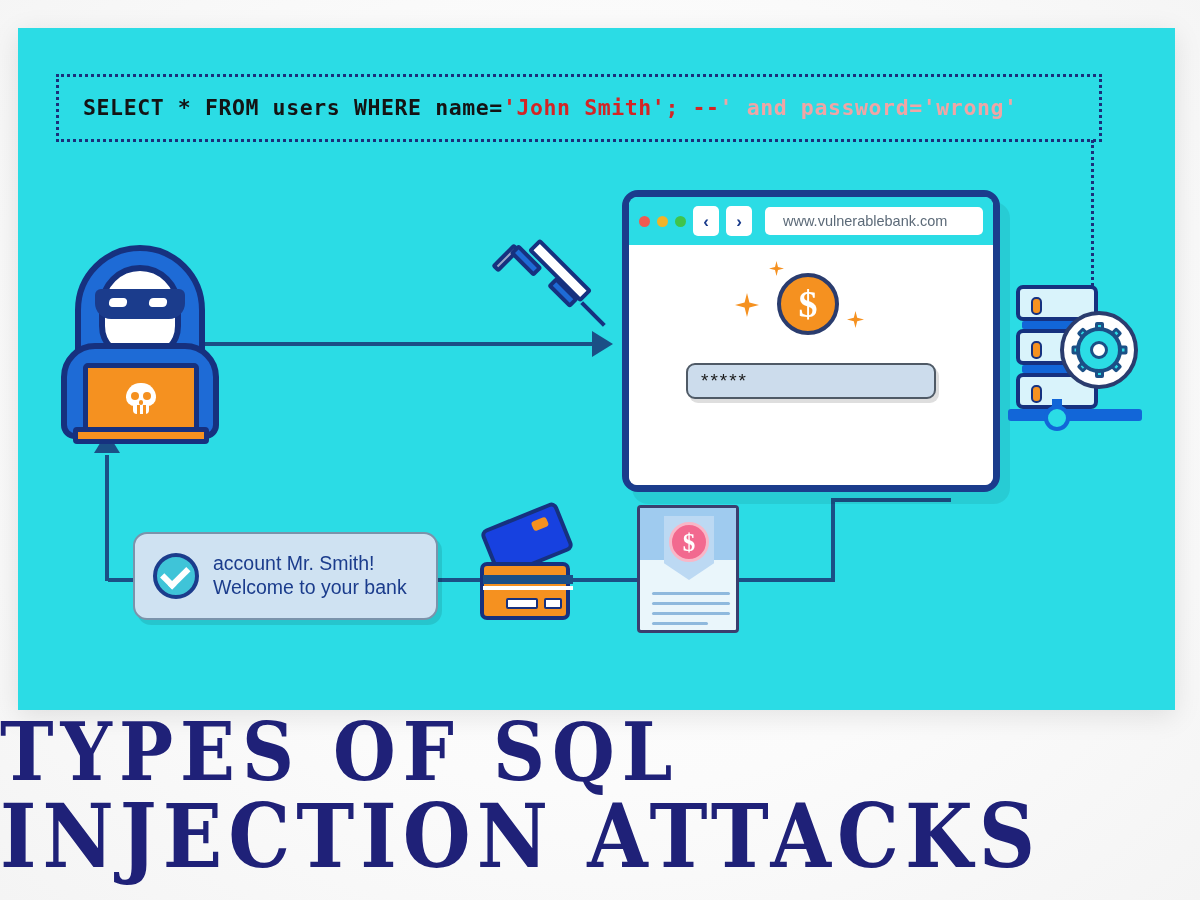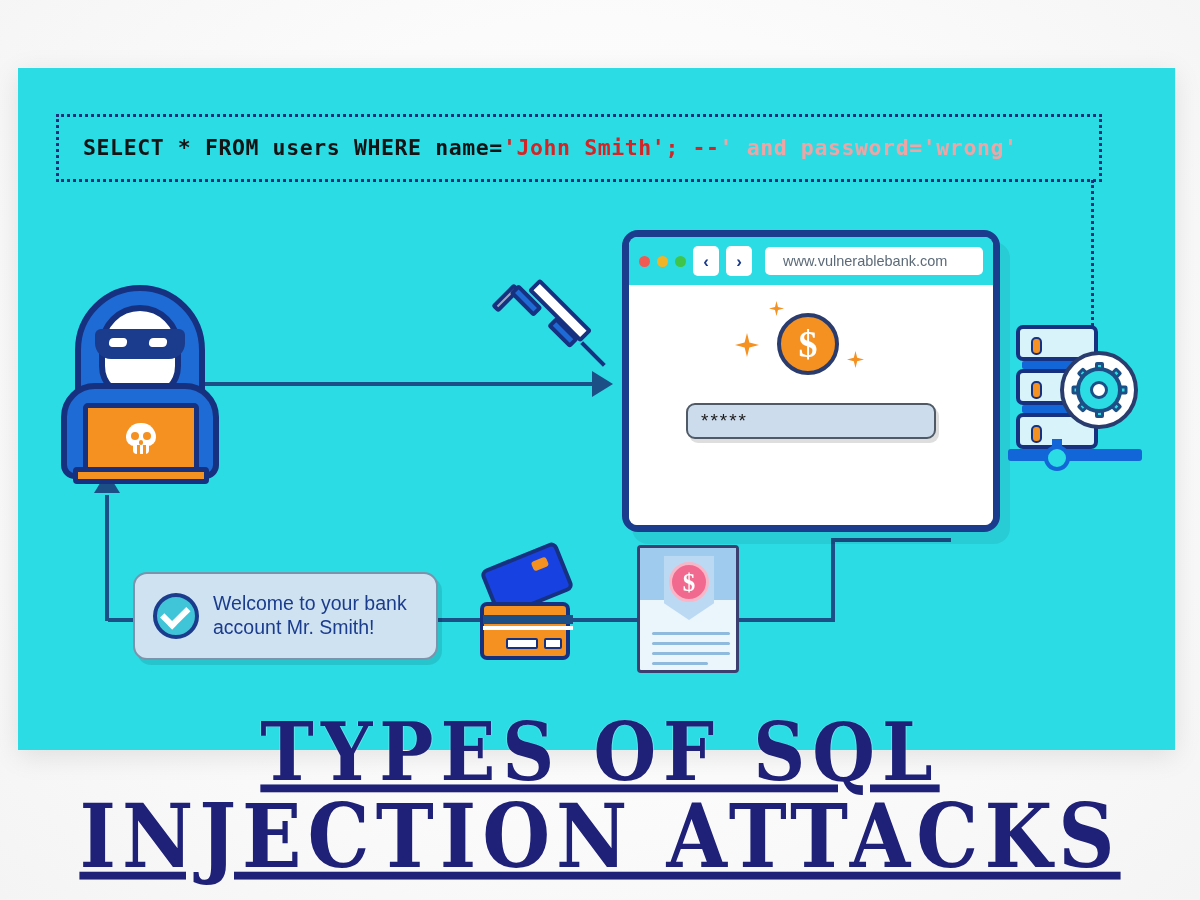--- a/index.html
+++ b/index.html
@@ -17,21 +17,20 @@
     position:absolute;left:0;top:0;width:1200px;height:900px;
     background:
       radial-gradient(ellipse at 50% 45%, #ffffff 0%, #fbfbfb 55%, #f4f4f4 100%);
   }
 
   
   .hero{
     position:absolute;left:18px;top:28px;width:1157px;height:682px;
     background:#2bdce5;
     box-shadow:0 6px 26px rgba(0,0,0,.10);
-    margin-top:40px;
   }
 
   
   .sql-box{
     position:absolute;left:56px;top:74px;width:1046px;height:68px;
     border:3px dotted #1b2f7a;
     box-sizing:border-box;
     display:flex;align-items:center;
   }
   .sql-line{
@@ -300,21 +299,21 @@
   }
   .doc-line{position:absolute;left:12px;height:3px;background:#8fb9dd;border-radius:2px;}
   .doc-line.l1{top:84px;width:78px;}
   .doc-line.l2{top:94px;width:78px;}
   .doc-line.l3{top:104px;width:78px;}
   .doc-line.l4{top:114px;width:56px;}
 
   
   .title{
     position:absolute;left:0;top:718px;width:1200px;
-    text-align:center;color:#1f2178;text-decoration:underline;
+    color:#1f2178;
   }
   .title-l1{
     font-family:"DejaVu Serif","Liberation Serif",serif;
     font-weight:bold;
     font-size:72px;
     letter-spacing:7px;
     line-height:.95;
     transform:scaleY(1.12);
     text-shadow:1px 0 0 rgba(255,255,255,.25), -1px 0 0 rgba(255,255,255,.2);
   }
@@ -435,22 +434,22 @@
       <div class="srv-stem"></div>
       <div class="srv-base"></div>
       <div class="srv-knob"></div>
     </div>
 
     <div class="toast" style="left:115px;top:504px;">
       <div class="check-circle">
         <div class="check-mark"></div>
       </div>
       <div class="toast-text">
+        <div>account Mr. Smith!</div>
         <div>Welcome to your bank</div>
-        <div>account Mr. Smith!</div>
       </div>
     </div>
 
     <div class="cards" style="left:462px;top:480px;">
       <div class="card-blue">
         <div class="card-blue-chip"></div>
       </div>
       <div class="card-orange">
         <div class="card-stripe"></div>
         <div class="card-stripe2"></div>

